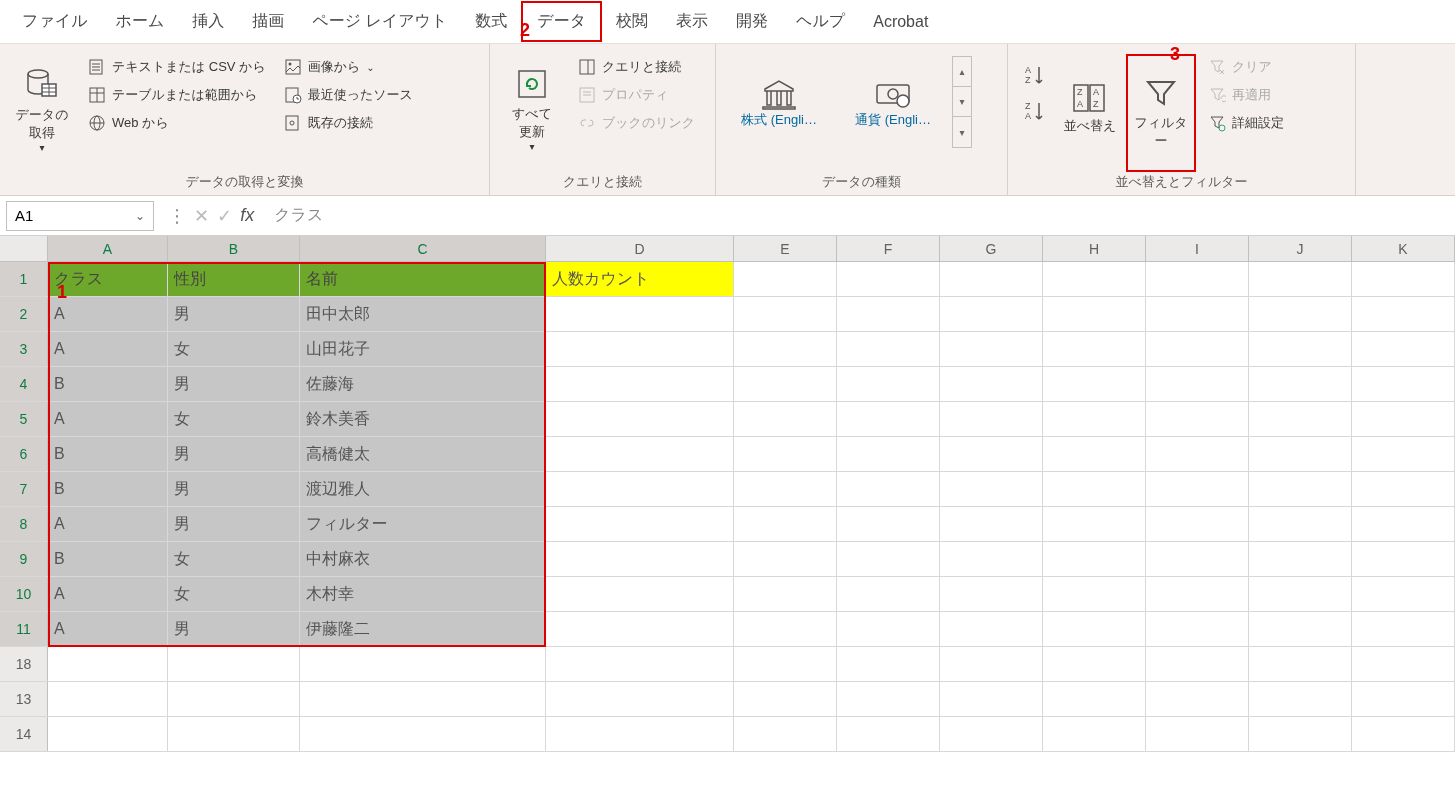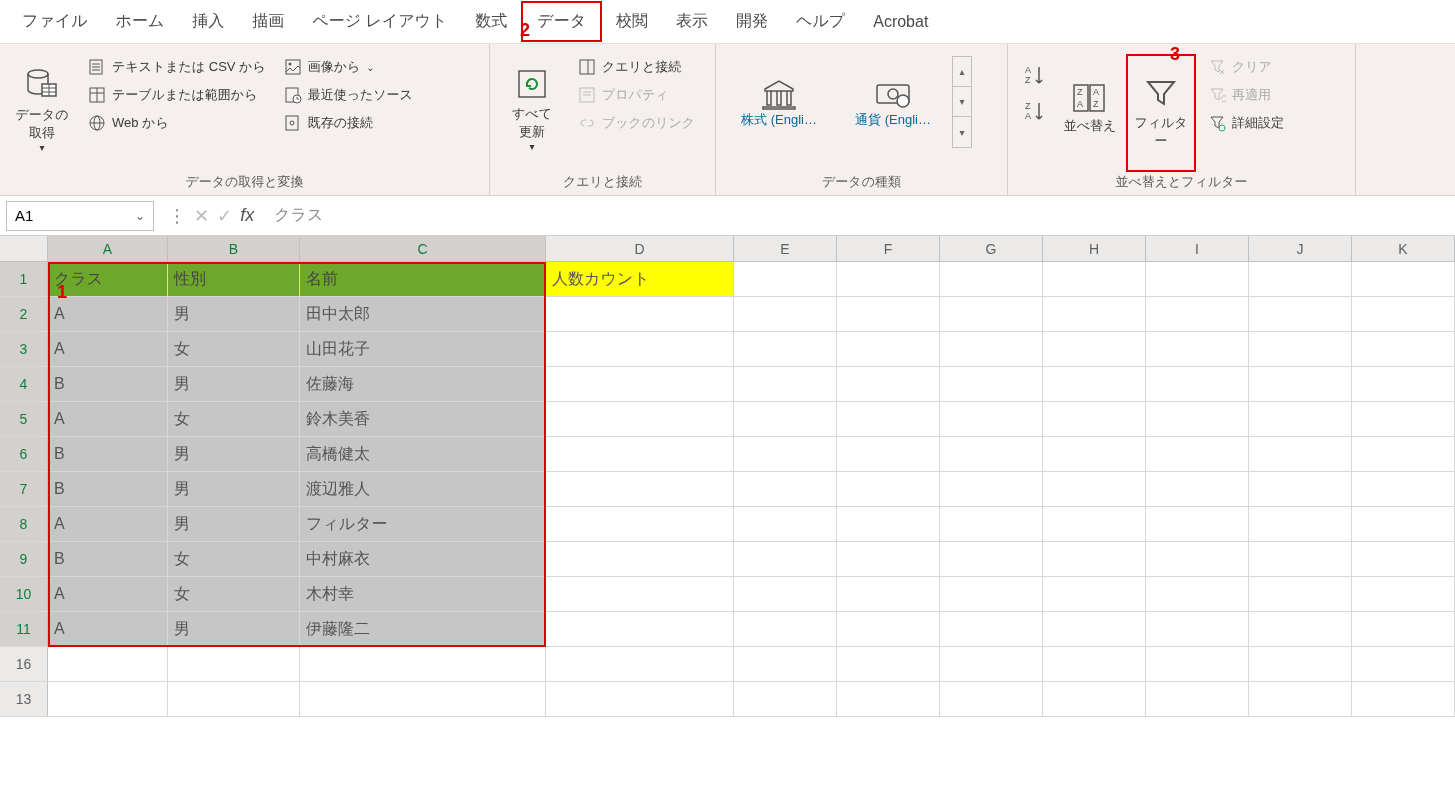--- a/index.html
+++ b/index.html
@@ -472,21 +472,21 @@
         <div class="cell c-D" style="width: 188px;"></div>
         <div class="cell c-E" style="width: 103px;"></div>
         <div class="cell c-F" style="width: 103px;"></div>
         <div class="cell c-G" style="width: 103px;"></div>
         <div class="cell c-H" style="width: 103px;"></div>
         <div class="cell c-I" style="width: 103px;"></div>
         <div class="cell c-J" style="width: 103px;"></div>
         <div class="cell c-K" style="width: 103px;"></div>
       </div>
       <div class="row">
-        <div class="row-h">16</div>
+        <div class="row-h">18</div>
         <div class="cell c-A" style="width: 120px;"></div>
         <div class="cell c-B" style="width: 132px;"></div>
         <div class="cell c-C" style="width: 246px;"></div>
         <div class="cell c-D" style="width: 188px;"></div>
         <div class="cell c-E" style="width: 103px;"></div>
         <div class="cell c-F" style="width: 103px;"></div>
         <div class="cell c-G" style="width: 103px;"></div>
         <div class="cell c-H" style="width: 103px;"></div>
         <div class="cell c-I" style="width: 103px;"></div>
         <div class="cell c-J" style="width: 103px;"></div>
@@ -499,15 +499,29 @@
         <div class="cell c-C" style="width: 246px;"></div>
         <div class="cell c-D" style="width: 188px;"></div>
         <div class="cell c-E" style="width: 103px;"></div>
         <div class="cell c-F" style="width: 103px;"></div>
         <div class="cell c-G" style="width: 103px;"></div>
         <div class="cell c-H" style="width: 103px;"></div>
         <div class="cell c-I" style="width: 103px;"></div>
         <div class="cell c-J" style="width: 103px;"></div>
         <div class="cell c-K" style="width: 103px;"></div>
       </div>
+      <div class="row">
+        <div class="row-h">14</div>
+        <div class="cell c-A" style="width: 120px;"></div>
+        <div class="cell c-B" style="width: 132px;"></div>
+        <div class="cell c-C" style="width: 246px;"></div>
+        <div class="cell c-D" style="width: 188px;"></div>
+        <div class="cell c-E" style="width: 103px;"></div>
+        <div class="cell c-F" style="width: 103px;"></div>
+        <div class="cell c-G" style="width: 103px;"></div>
+        <div class="cell c-H" style="width: 103px;"></div>
+        <div class="cell c-I" style="width: 103px;"></div>
+        <div class="cell c-J" style="width: 103px;"></div>
+        <div class="cell c-K" style="width: 103px;"></div>
+      </div>
     </div>
   <div class="selection-border" style="left:48px;top:26px;width:498px;height:385px"></div>
 </div>
 
 </body></html>

